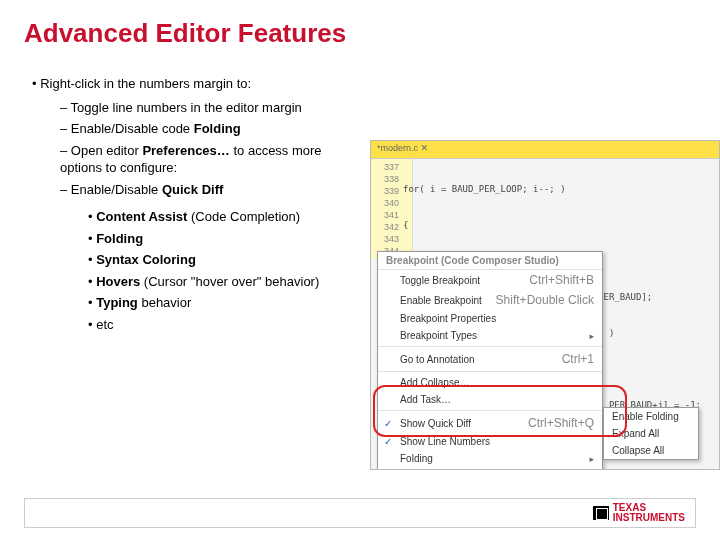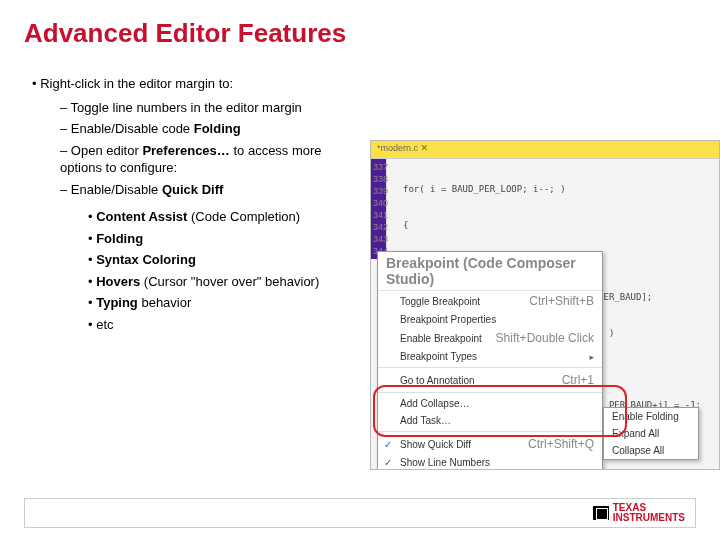--- a/index.html
+++ b/index.html
@@ -13,28 +13,28 @@
   .dot::before { content: "• "; }
   .dash::before { content: "– "; }
   .dot2::before { content: "• "; }
   .left-col { width: 340px; }
   .screenshot {
     position: absolute; right: 0; top: 140px; width: 350px; height: 330px;
     border: 1px solid #bbb; background: #f4f4f4; font-size: 10px; color: #555;
     overflow: hidden;
   }
   .tabbar { height: 18px; background: #fde047; border-bottom: 1px solid #ccc; padding: 2px 6px; font-size: 9px; color: #666; }
-  .gutter { position: absolute; left: 0; top: 18px; width: 16px; background: #4c1d95; border-right: 1px solid #ddd; padding: 2px 2px; text-align: right; font-size: 9px; color: #888; line-height: 12px; }
+  .gutter { position: absolute; left: 0; top: 18px; width: 42px; background: #fef9c3; border-right: 1px solid #ddd; padding: 2px 2px; text-align: center; font-size: 9px; color: #888; line-height: 12px; }
   .code { position: absolute; left: 32px; top: 18px; right: 0; font-family: monospace; font-size: 9px; color: #444; line-height: 12px; white-space: pre; }
   .menu {
     position: absolute; left: 6px; top: 110px; width: 226px; background: #fff;
     border: 1px solid #999; box-shadow: 2px 2px 4px rgba(0,0,0,.25);
     font-size: 10px; color: #333;
   }
-  .menu .hdr { padding: 3px 8px; border-bottom: 1px solid #e0e0e0; font-weight: bold; color: #888; font-size: 14px; }
+  .menu .hdr { padding: 3px 8px; border-bottom: 1px solid #e0e0e0; font-weight: bold; color: #888; font-size: 10px; }
   .menu .mi { padding: 3px 8px 3px 22px; display: flex; justify-content: space-between; align-items: center; }
   .menu .sep { height: 0; border-top: 1px solid #e0e0e0; margin: 2px 0; }
   .menu .chk::before { content: "✓"; position: absolute; margin-left: -16px; color: #2a62b5; font-size: 10px; }
   .menu .arrow::after { content: "▸"; color: #666; font-size: 9px; }
   .submenu {
     position: absolute; left: 232px; top: 266px; width: 96px; background: #fff;
     border: 1px solid #999; box-shadow: 2px 2px 4px rgba(0,0,0,.25);
     font-size: 10px; color: #333;
   }
   .submenu .mi { padding: 3px 8px; }
@@ -54,21 +54,21 @@
   .ti-text { color: #C8102E; font-weight: bold; font-size: 10px; line-height: 1; }
 </style>
 </head>
 <body>
 
 <div class="slide">
 
   <div class="title">Advanced Editor Features</div>
 
   <div class="body left-col">
-    <div class="b1 dot">Right-click in the editor margin to:</div>
+    <div class="b1 dot">Right-click in the numbers margin to:</div>
     <div class="b2 dash">Toggle line numbers in the editor margin</div>
     <div class="b2 dash">Enable/Disable code <b>Folding</b></div>
     <div class="b2 dash">Open editor <b>Preferences…</b> to access more options to configure:</div>
     <div class="b2 dash">Enable/Disable <b>Quick Diff</b></div>
     <div style="height:6px"></div>
     <div class="b3 dot2"><b>Content Assist</b> (Code Completion)</div>
     <div class="b3 dot2"><b>Folding</b></div>
     <div class="b3 dot2"><b>Syntax Coloring</b></div>
     <div class="b3 dot2"><b>Hovers</b> (Cursor "hover over" behavior)</div>
     <div class="b3 dot2"><b>Typing</b> behavior</div>
@@ -98,25 +98,25 @@
       <div>  }  /* and add noise */</div>
     </div>
 
     <div class="menu">
       <div class="hdr">Breakpoint (Code Composer Studio)</div>
       <div class="mi">
           <span>Toggle Breakpoint</span>
           <span class="kb">Ctrl+Shift+B</span>
         </div>
       <div class="mi">
-          <span>Breakpoint Properties</span>
+          <span>Enable Breakpoint</span>
+          <span class="kb">Shift+Double Click</span>
         </div>
       <div class="mi">
-          <span>Enable Breakpoint</span>
-          <span class="kb">Shift+Double Click</span>
+          <span>Breakpoint Properties</span>
         </div>
       <div class="mi arrow">
           <span>Breakpoint Types</span>
         </div>
       <div class="sep"></div>
       <div class="mi">
           <span>Go to Annotation</span>
           <span class="kb">Ctrl+1</span>
         </div>
       <div class="sep"></div>

